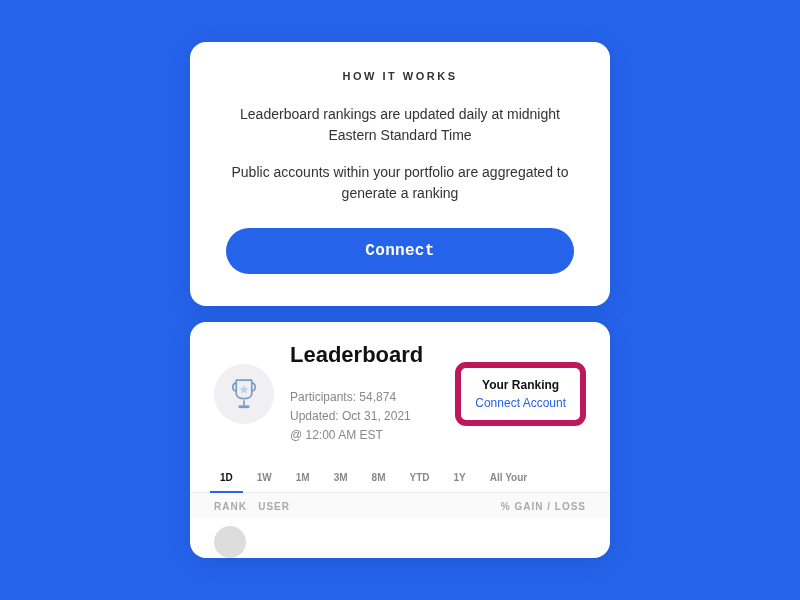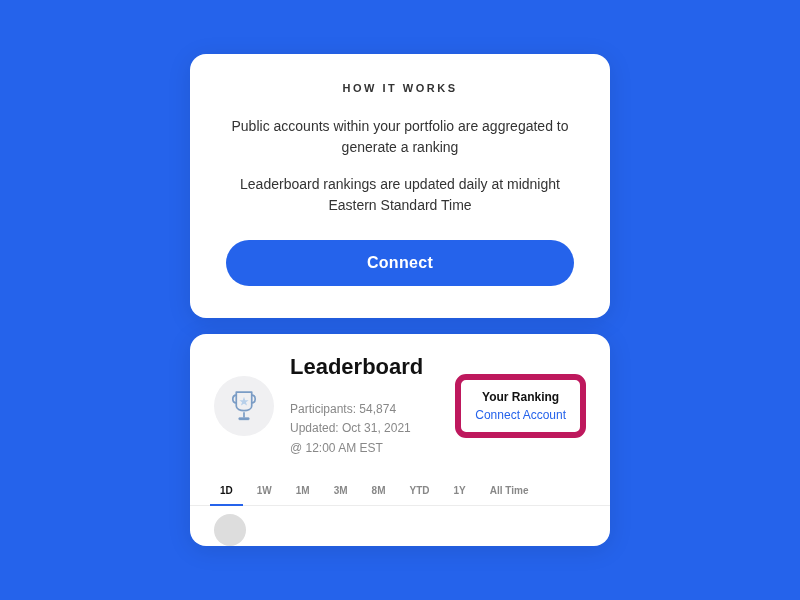--- a/index.html
+++ b/index.html
@@ -48,20 +48,21 @@
       background: #2563eb;
       color: #fff;
       border: none;
       border-radius: 30px;
       padding: 14px 0;
       width: 100%;
       font-size: 16px;
       font-weight: 600;
       cursor: pointer;
       letter-spacing: 0.3px;
+      font-family: Liberation Mono, monospace;
     }
     .leaderboard-card {
       background: #ffffff;
       border-radius: 16px;
       padding: 0;
       box-shadow: 0 4px 24px rgba(0,0,0,0.10);
       overflow: hidden;
     }
     .leaderboard-header {
       display: flex;
@@ -173,23 +174,23 @@
   </style>
 </head>
 <body>
 
 <div class="card-container">
 
   <div class="how-it-works-card">
     <div class="how-it-works-title">HOW IT WORKS</div>
 
 
+    <p class="how-it-works-step">Leaderboard rankings are updated daily at midnight Eastern Standard Time</p>
+
     <p class="how-it-works-step">Public accounts within your portfolio are aggregated to generate a ranking</p>
-
-    <p class="how-it-works-step">Leaderboard rankings are updated daily at midnight Eastern Standard Time</p>
 
     <button class="connect-btn">Connect</button>
   </div>
 
   <div class="leaderboard-card">
 
     <div class="leaderboard-header">
 
       <div class="trophy-icon-wrapper">
         <svg class="trophy-svg" viewBox="0 0 40 44" fill="none" xmlns="http://www.w3.org/2000/svg">
@@ -224,22 +225,26 @@
     </div>
 
     <div class="time-tabs">
       <div class="time-tab active">1D</div>
       <div class="time-tab">1W</div>
       <div class="time-tab">1M</div>
       <div class="time-tab">3M</div>
       <div class="time-tab">8M</div>
       <div class="time-tab">YTD</div>
       <div class="time-tab">1Y</div>
-      <div class="time-tab">All Time</div>
-    </div>
-
+      <div class="time-tab">All Your</div>
+    </div>
+
+    <div class="table-header">
+      <div class="table-header-left">RANK &nbsp; USER</div>
+      <div class="table-header-right">% GAIN / LOSS</div>
+    </div>
 
     <div class="table-row-preview">
       <div class="avatar-preview"></div>
     </div>
 
   </div>
 </div>
 
 </body></html>

